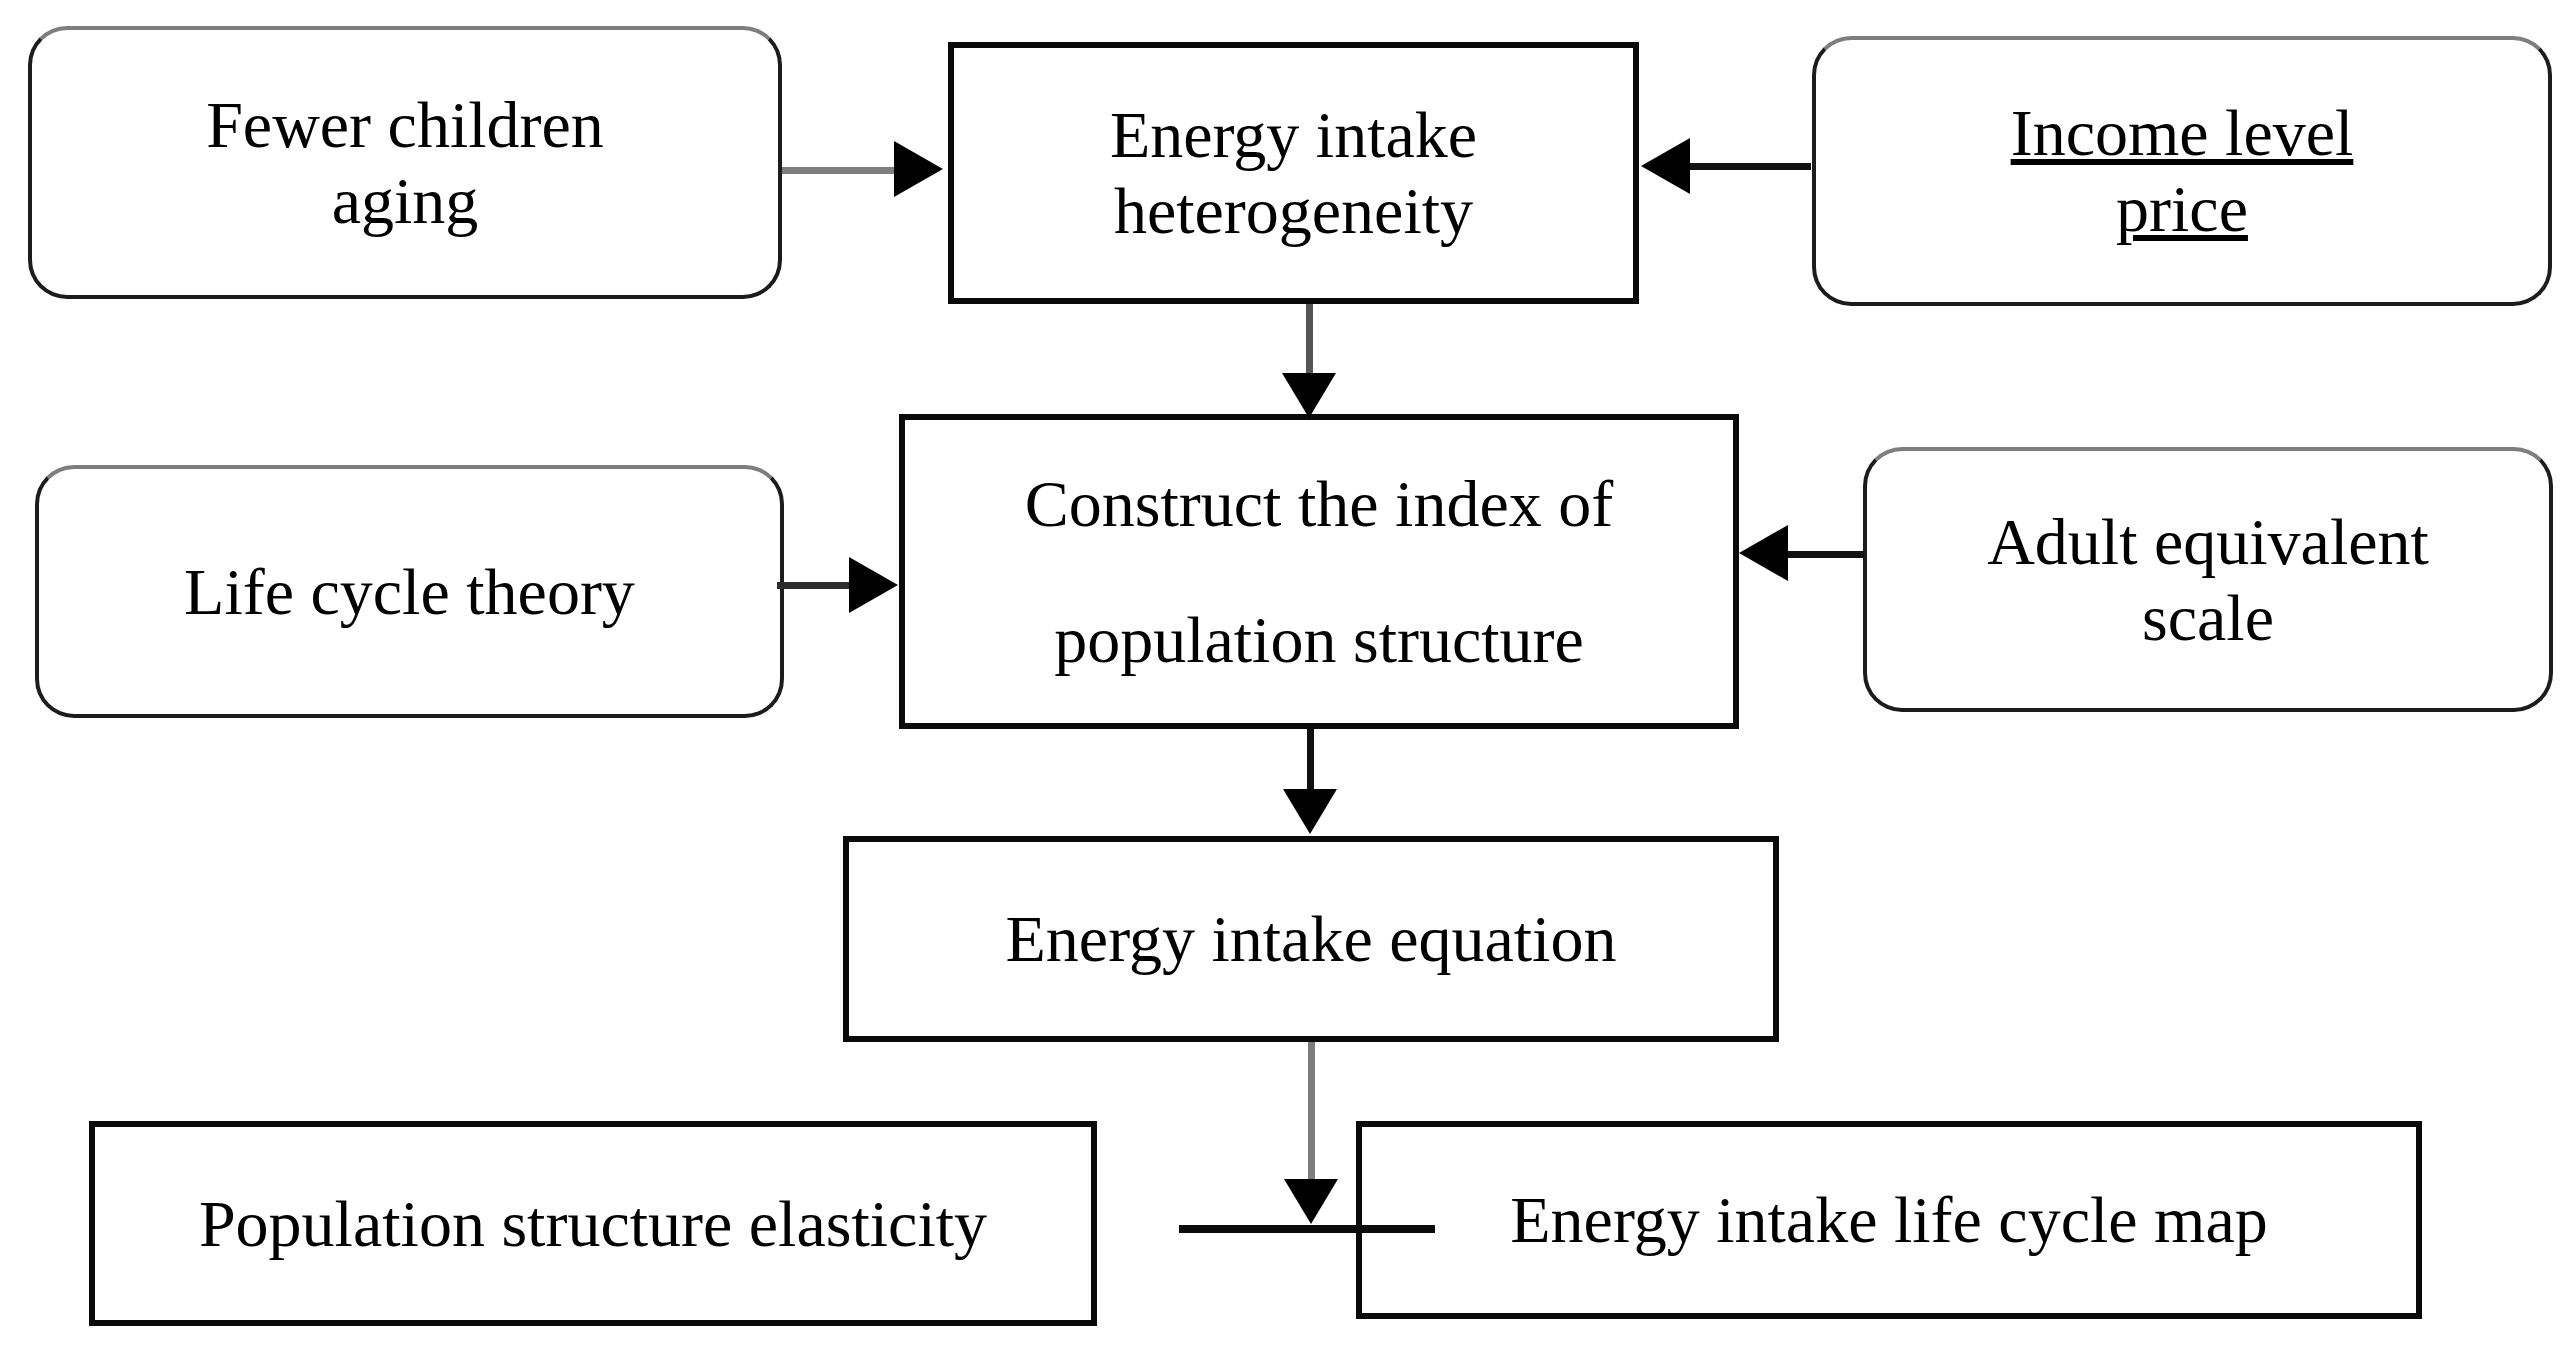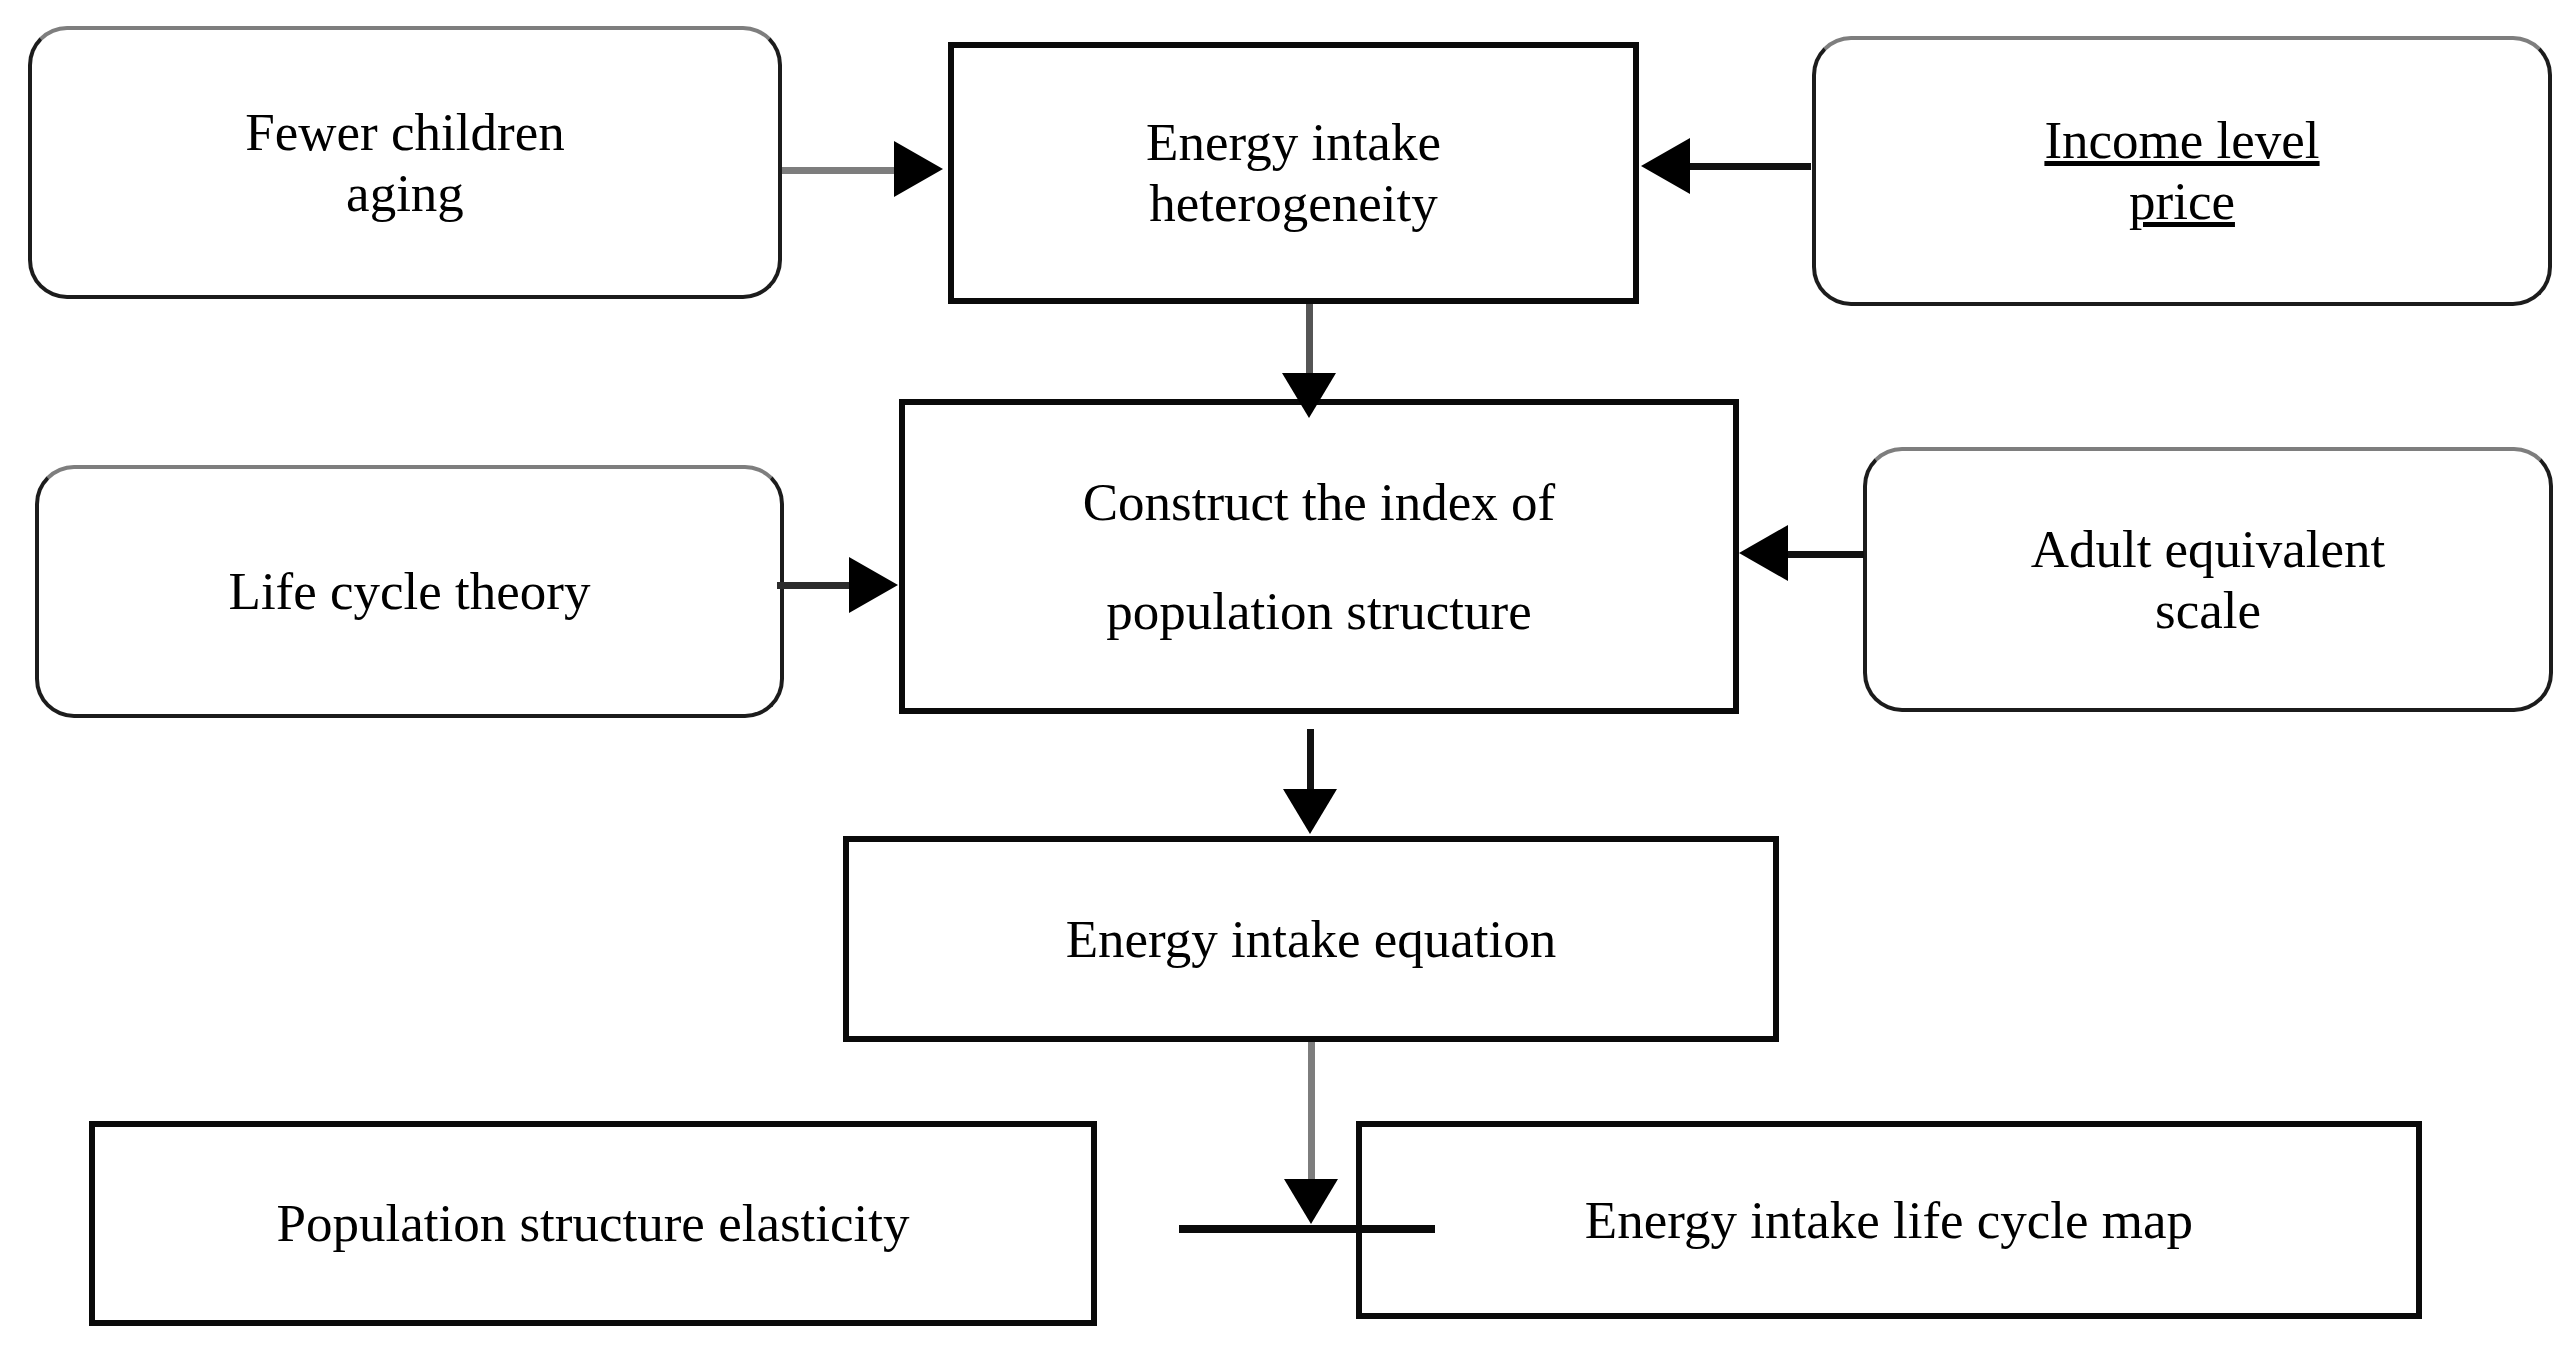--- a/index.html
+++ b/index.html
@@ -12,21 +12,21 @@
     color:#000;
   }
   .node{
     position:absolute;
     box-sizing:border-box;
     background:#ffffff;
     display:flex;
     align-items:center;
     justify-content:center;
     text-align:center;
-    font-size:53px;
+    font-size:66px;
     line-height:1.15;
     white-space:pre-line;
     color:#000;
   }
   .rect{ border:6.6px solid #0a0a0a; }
   .rounded{
     border:4.7px solid #1c1c1c;
     border-top-color:#7e7e7e;
     border-radius:39px;
   }
@@ -55,21 +55,21 @@
 
   <div class="node rounded" style="left:1812px; top:36px; width:740px; height:270px;text-decoration:underline;">
     <span>Income level
 price</span>
   </div>
 
   <div class="node rounded" style="left:35px; top:465px; width:749px; height:253px;">
     <span>Life cycle theory</span>
   </div>
 
-  <div class="node rect loose" style="left:899px; top:399px; width:840px; height:315px;">
+  <div class="node rect loose" style="left:899px; top:414px; width:840px; height:315px;">
     <span>Construct the index of
 population structure</span>
   </div>
 
   <div class="node rounded" style="left:1863px; top:447px; width:690px; height:265px;">
     <span>Adult equivalent
 scale</span>
   </div>
 
   <div class="node rect" style="left:843px; top:836px; width:936px; height:206px;">

